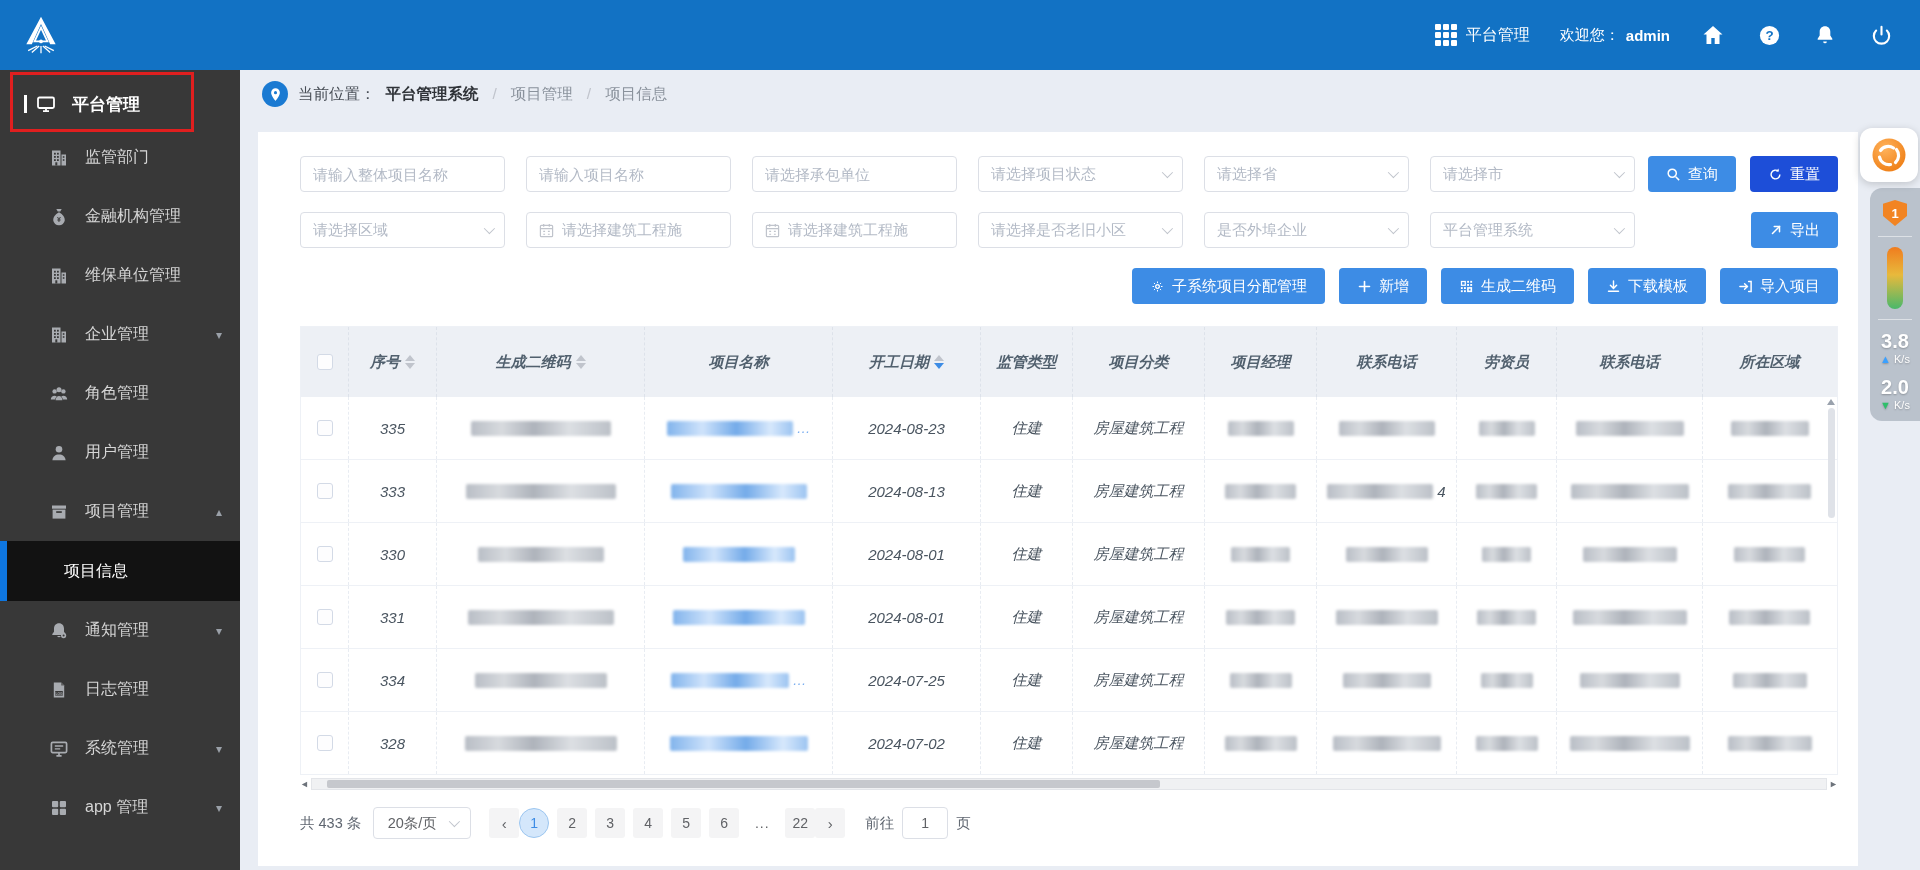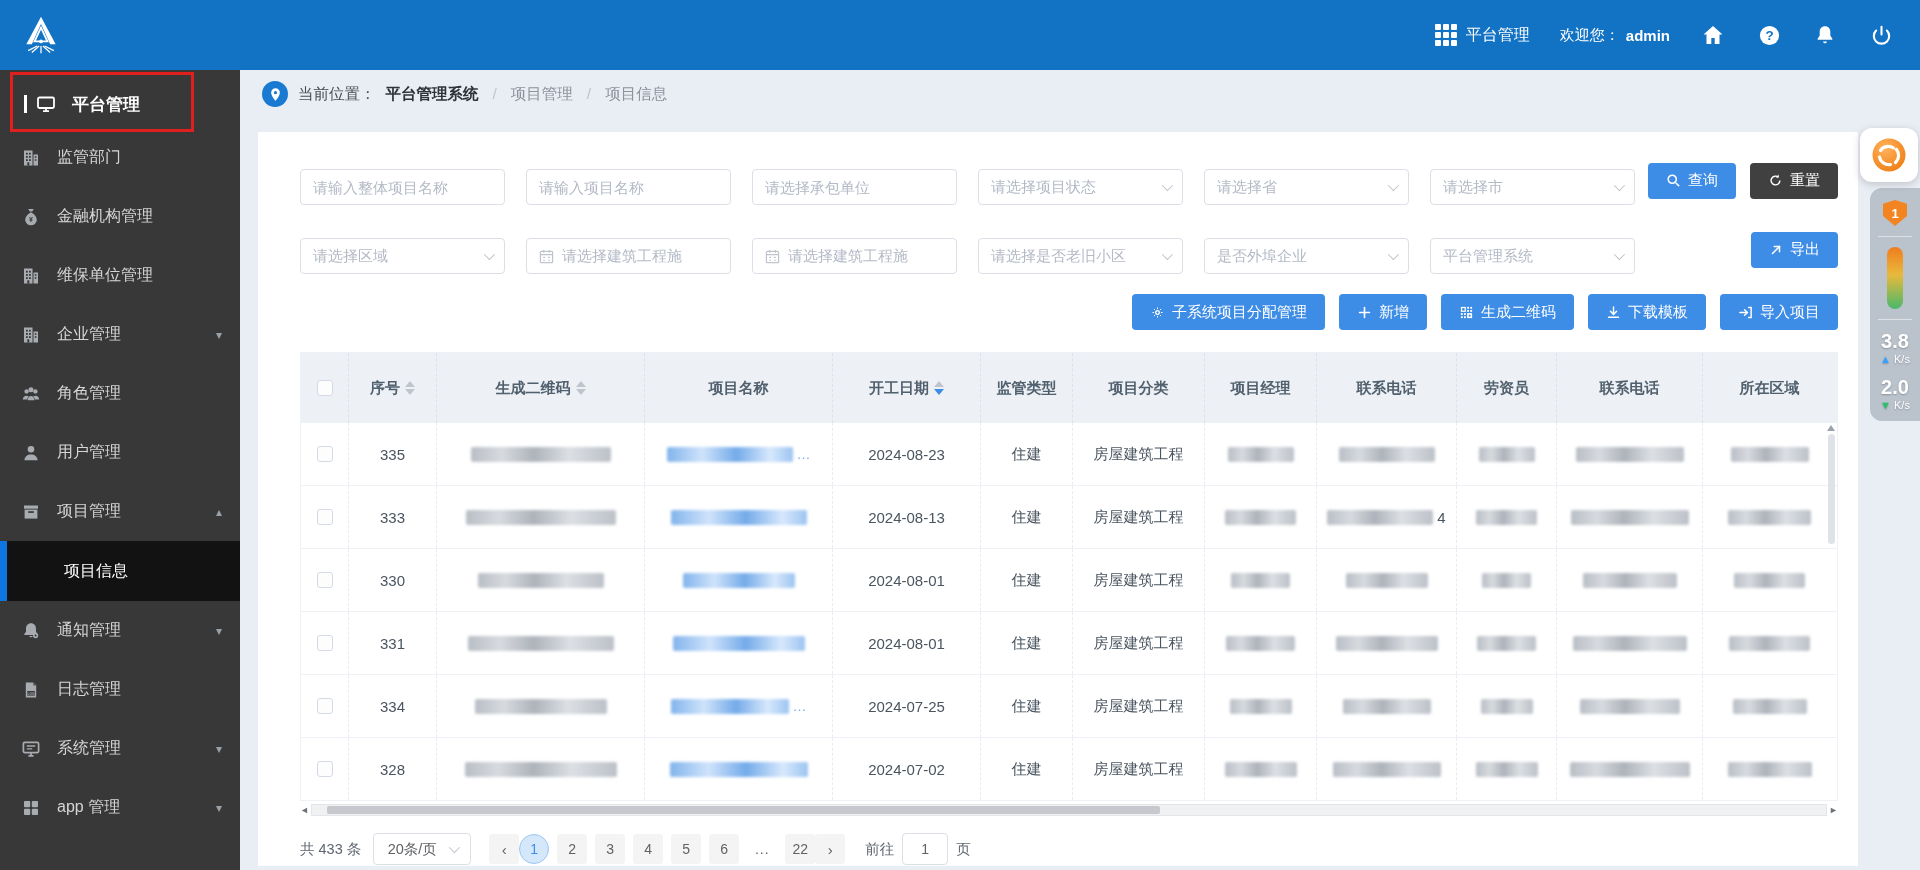--- a/index.html
+++ b/index.html
@@ -15,54 +15,54 @@
   .grid-ic { display:grid; grid-template-columns:repeat(3,6px); grid-template-rows:repeat(3,6px); gap:2px; }
   .grid-ic i { background:#fff; border-radius:1px; }
   .welcome { font-size:15px; display:flex; gap:6px; align-items:center; }
   .uname { font-weight:bold; }
   .hicon { width:26px; height:26px; display:flex; align-items:center; justify-content:center; cursor:pointer; background:none; border:none; }
 
   
   .shell { display:flex; height:800px; }
   aside { position:relative; width:240px; background:#383838; flex:none; padding-top:10px; }
   .red-box { position:absolute; left:10px; top:2px; width:184px; height:60px; border:3px solid #e01f1f; z-index:5; pointer-events:none; }
-  .side-item { height:59px; display:flex; align-items:center; padding-left:20px; color:#d6d6d6; font-size:16px; cursor:pointer; position:relative; }
+  .side-item { height:59px; display:flex; align-items:center; padding-left:48px; color:#d6d6d6; font-size:16px; cursor:pointer; position:relative; }
   .side-item .ic { width:22px; height:22px; color:#a8abb0; flex:none; display:flex; align-items:center; justify-content:center; margin-right:15px; }
   .side-item .ic svg { width:20px; height:20px; }
   .side-item.first { height:48px; padding-left:24px; color:#fff; font-weight:bold; font-size:17px; }
   .side-item.first .vbar { width:3px; height:18px; background:#fff; margin-right:8px; }
   .side-item .arrow { position:absolute; right:18px; color:#9aa0a8; font-size:12px; }
   .sub-item { height:60px; background:#121212; display:flex; align-items:center; padding-left:64px; color:#fff; font-size:16px; cursor:pointer; position:relative; }
   .sub-item .bluebar { position:absolute; left:0; top:0; width:7px; height:100%; background:#0e76e0; }
 
   main { flex:1; position:relative; }
   .crumbs { height:48px; display:flex; align-items:center; padding-left:22px; gap:10px; font-size:15.5px; color:#8a929c; }
   .pin { width:26px; height:26px; border-radius:50%; background:#1a7ad2; display:flex; align-items:center; justify-content:center; flex:none; }
   .crumb-prefix { color:#474d55; }
   .crumb-root { color:#2f3338; font-weight:bold; }
   .crumb-sep { color:#c0c4cc; margin:0 4px; }
 
   
   .card { margin:14px 62px 0 18px; background:#fff; height:734px; padding:24px 20px 0 42px; position:relative; }
   .frow { display:flex; align-items:center; margin-bottom:20px; }
-  .fitems { display:flex; gap:21px;margin-top:13px; }
+  .fitems { display:flex; gap:21px; }
   .f-input, .f-select, .f-date { width:205px; height:36px; border:1px solid #dcdfe6; border-radius:4px; background:#fff; font-size:15px; color:#b3bac6; display:flex; align-items:center; padding:0 12px; position:relative; }
   input.f-input { outline:none; }
   input.f-input::placeholder { color:#b3bac6; }
   .f-select .ph, .f-date .ph { overflow:hidden; white-space:nowrap; flex:1; }
   .caret { width:8px; height:8px; border-right:1.6px solid #c0c4cc; border-bottom:1.6px solid #c0c4cc; transform:rotate(45deg) translateY(-2px); flex:none; margin-left:4px; }
   .f-date .cal { margin-right:8px; flex:none; display:flex; }
   .btn { height:36px; border:none; border-radius:4px; color:#fff; font-size:15px; display:inline-flex; align-items:center; justify-content:center; gap:7px; cursor:pointer; padding:0 18px; font-family:inherit; }
   .btn.blue { background:#3d8ce5; }
-  .btn.gray { background:#404040; }
+  .btn.gray { background:#1d4ed8; }
   .rowbtns { margin-left:auto; display:flex; gap:14px; }
   .actions { display:flex; justify-content:flex-end; gap:14px; margin:2px 0 22px; }
 
   
-  .tbl { border:1px solid #eef1f6; border-bottom:none; }
+  .tbl { border:1px solid #eef1f6; border-bottom:none;font-style:italic; }
   .thead { display:flex; background:#edf0f5; height:70px; align-items:center; }
   .thead .th { display:flex; align-items:center; justify-content:center; gap:5px; font-size:15px; font-weight:bold; color:#51606e; height:100%; border-right:1px dashed #dde2ea; }
   .thead .th:last-child { border-right:none; }
   .sorters { display:flex; flex-direction:column; gap:2px; }
   .sorters i { width:0; height:0; border-left:5px solid transparent; border-right:5px solid transparent; display:block; }
   .sorters .up { border-bottom:6px solid #c0c4cc; }
   .sorters .down { border-top:6px solid #c0c4cc; }
   .sorters .down.on { border-top-color:#3d8ce5; }
   .tbody { position:relative; }
   .trow { display:flex; height:63px; align-items:flex-start; border-bottom:1px solid #eef1f6; background:#fff; }

